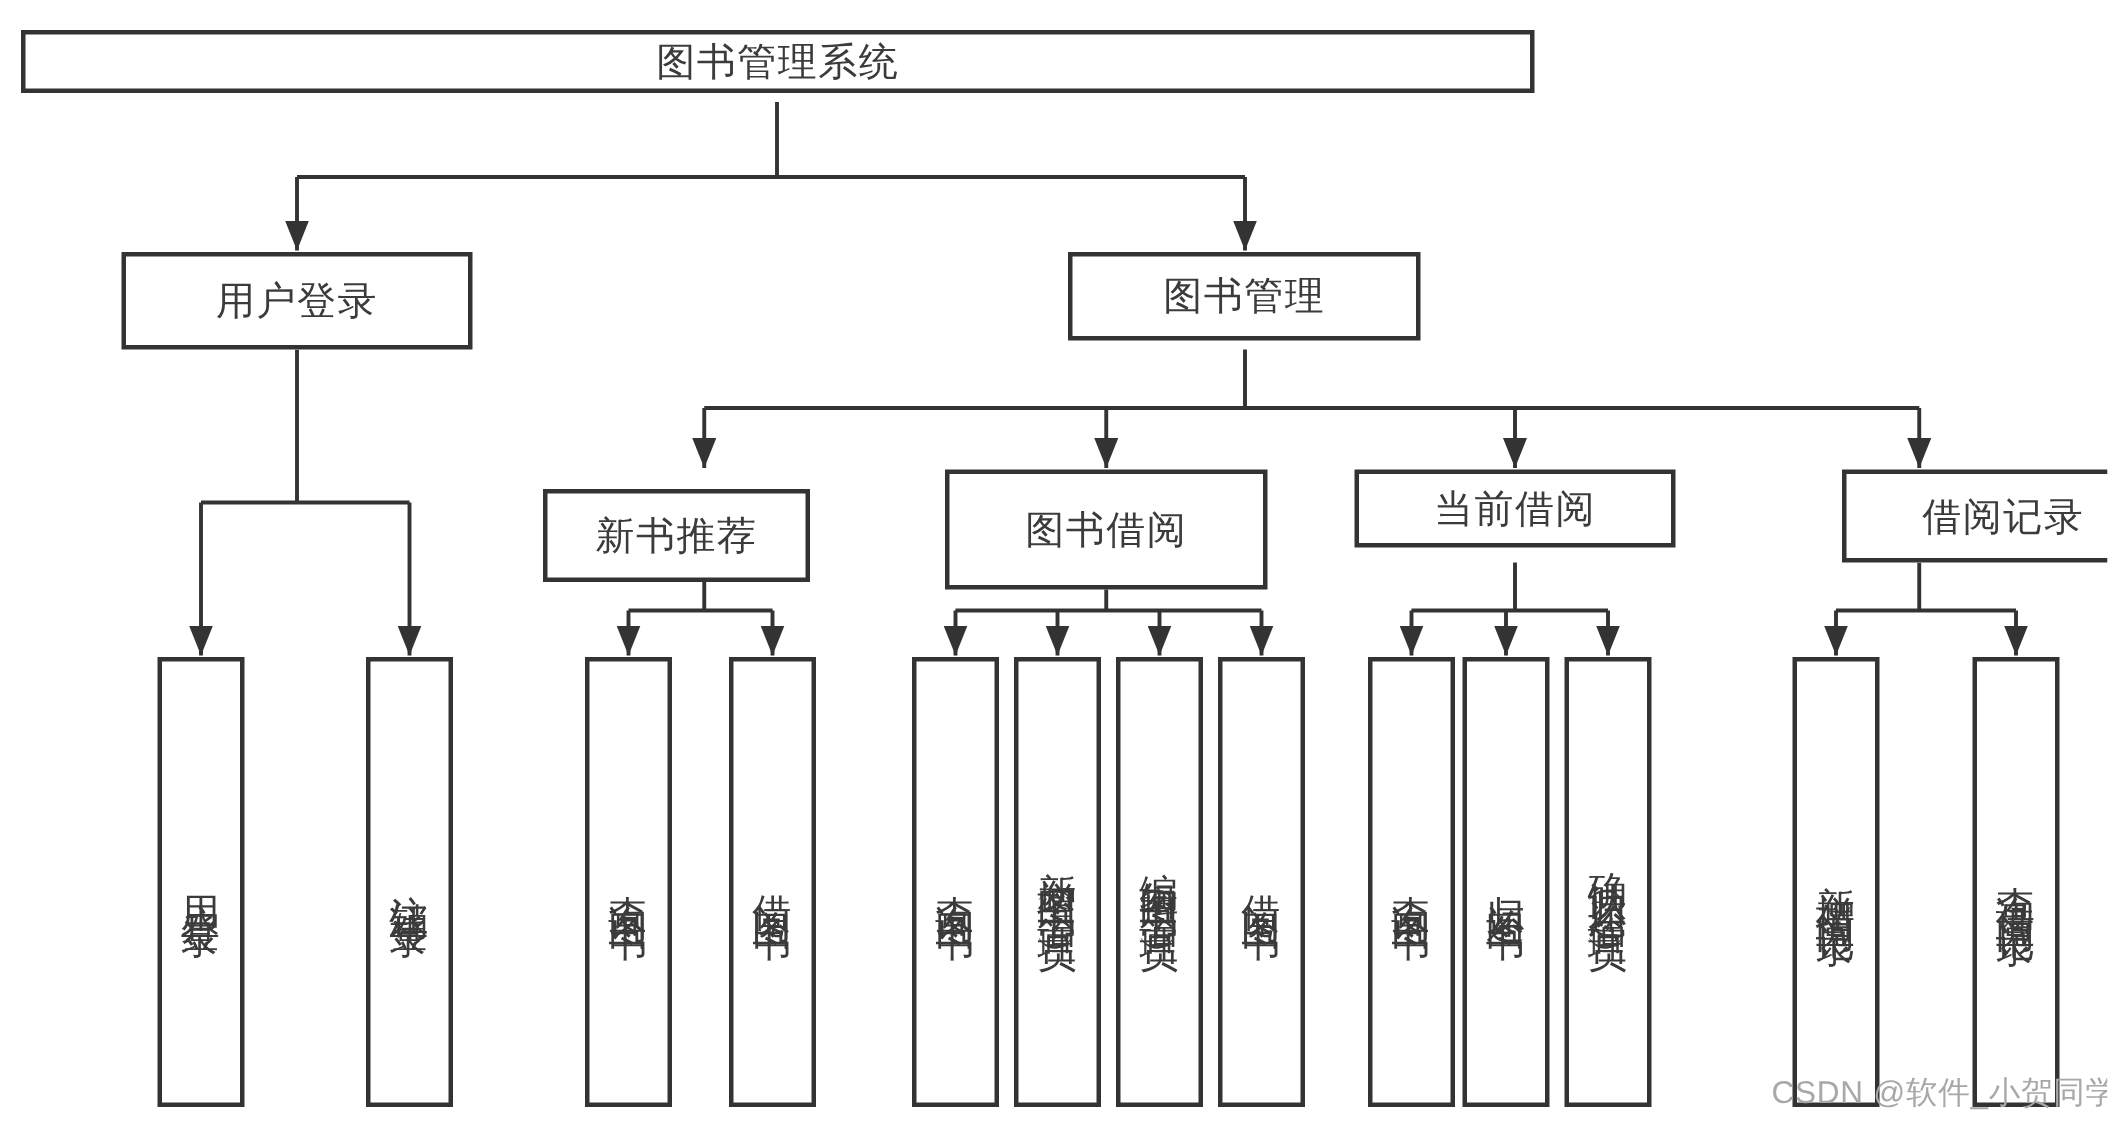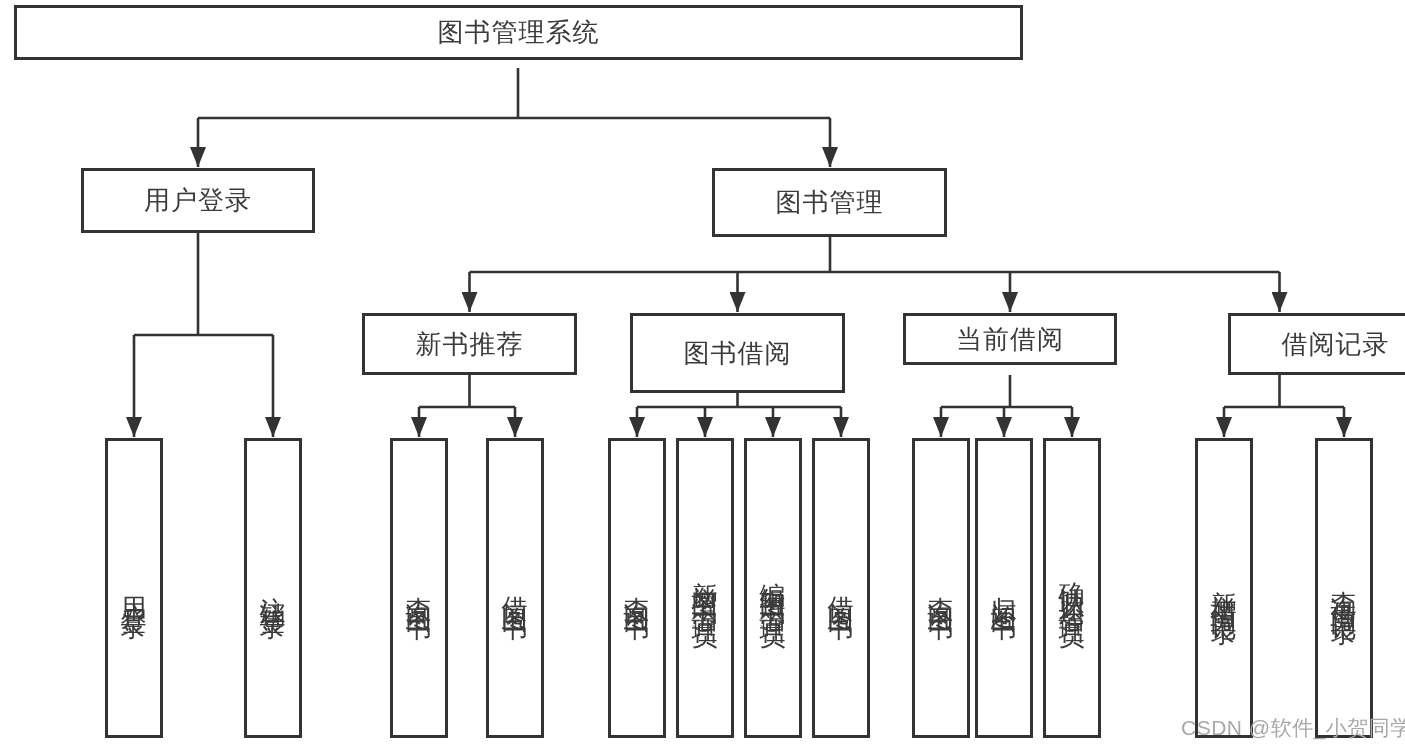--- a/index.html
+++ b/index.html
@@ -108,26 +108,26 @@
     </g>
 
     <g>
       <path class="edge" d="M1279.5 375 V407"></path>
       <path class="edge" d="M1224 407 H1344"></path>
       <path class="edge" d="M1224 407 V437" marker-end="url(#arrowhead)"></path>
       <path class="edge" d="M1344 407 V437" marker-end="url(#arrowhead)"></path>
     </g>
   </svg>
 
-  <div class="node" style="left:14px;top:5px;width:1009px;height:55px;">图书管理系统</div>
+  <div class="node" style="left:14px;top:20px;width:1009px;height:42px;">图书管理系统</div>
 
   <div class="node" style="left:81px;top:168px;width:234px;height:65px;">用户登录</div>
-  <div class="node" style="left:712px;top:168px;width:235px;height:69px;">图书管理</div>
+  <div class="node" style="left:712px;top:168px;width:235px;height:59px;">图书管理</div>
 
-  <div class="node" style="left:362px;top:313px;width:215px;height:62px;">新书推荐</div>
+  <div class="node" style="left:362px;top:326px;width:178px;height:62px;">新书推荐</div>
   <div class="node" style="left:630px;top:313px;width:215px;height:80px;">图书借阅</div>
   <div class="node" style="left:903px;top:313px;width:214px;height:52px;">当前借阅</div>
   <div class="node" style="left:1228px;top:313px;width:215px;height:62px;">借阅记录</div>
 
   <div class="node leaf" style="left:105px;top:438px;width:58px;height:300px;">
     <span class="vtext">用户登录</span>
   </div>
   <div class="node leaf" style="left:244px;top:438px;width:58px;height:300px;">
     <span class="vtext">注销登录</span>
   </div>

